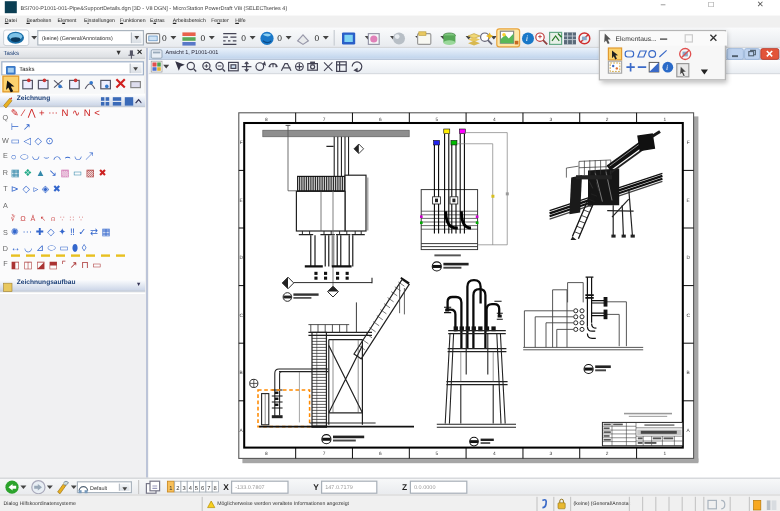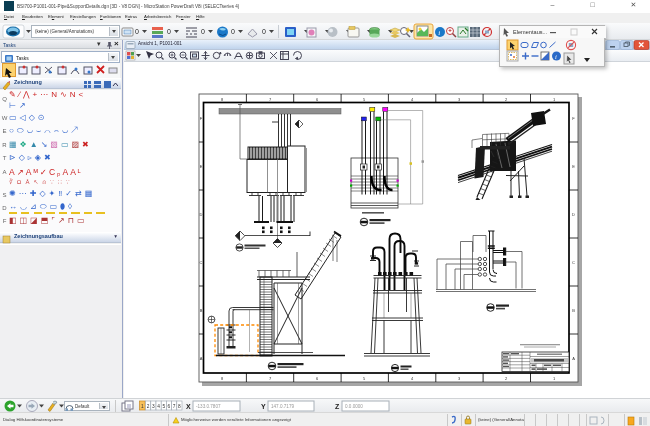--- a/index.html
+++ b/index.html
@@ -244,21 +244,20 @@
       <div class="grow" style="top:11px;color:#36c">⊢↗</div>
       <div class="rowL" style="top:25px">W</div>
       <div class="grow" style="top:23px;color:#36c">▭◁◇⊙</div>
       <div class="rowL" style="top:38px">E</div>
       <div class="grow" style="top:36px;color:#36c">○⬭◡⌣⌒⌢◡↗</div>
       <div class="rowL" style="top:52px">R</div>
       <div class="grow" style="top:50px"><span style="color:#38a">▦</span><span style="color:#2a8">❖</span><span style="color:#38a">▲</span><span style="color:#36c">↘</span><span style="color:#c6a">▧</span><span style="color:#38a">▭</span><span style="color:#a33">▨</span><span style="color:#c22">✖</span></div>
       <div class="rowL" style="top:65px">T</div>
       <div class="grow" style="top:63px;color:#36c">⊳◇▹◈✖</div>
       <div class="rowL" style="top:79px">A</div>
-      <div class="grow" style="top:76px;color:#c22;font-size:8.5px;letter-spacing:2px">A↗Aᴹ✓CₚAAᴸ</div>
       <div class="grow" style="top:88px;color:#c44;font-size:6px;letter-spacing:4px">∛ΩÅ↖⍝∵∷∵</div>
       <div class="rowL" style="top:102px">S</div>
       <div class="grow" style="top:99px;color:#36c">✺⋯✚◇✦‼✓⇄▦</div>
       <div class="rowL" style="top:115px">D</div>
       <div class="grow" style="top:112px;color:#36c;border-bottom:0">↔◡⊿⬭▭⬮◊</div>
       <div class="abs" style="left:9px;top:122px;width:100px;height:2px;background:repeating-linear-gradient(90deg,#e8c020 0 8px,#fbfbfc 8px 12.5px)"></div>
       <div class="rowL" style="top:128px">F</div>
       <div class="grow" style="top:126px;color:#a33">◧◫◪⬒⌜↗⊓▭</div>
     </div>
     <div class="thdr" style="top:192px"><svg width="10" height="10" style="position:absolute;left:2px;top:1px">

